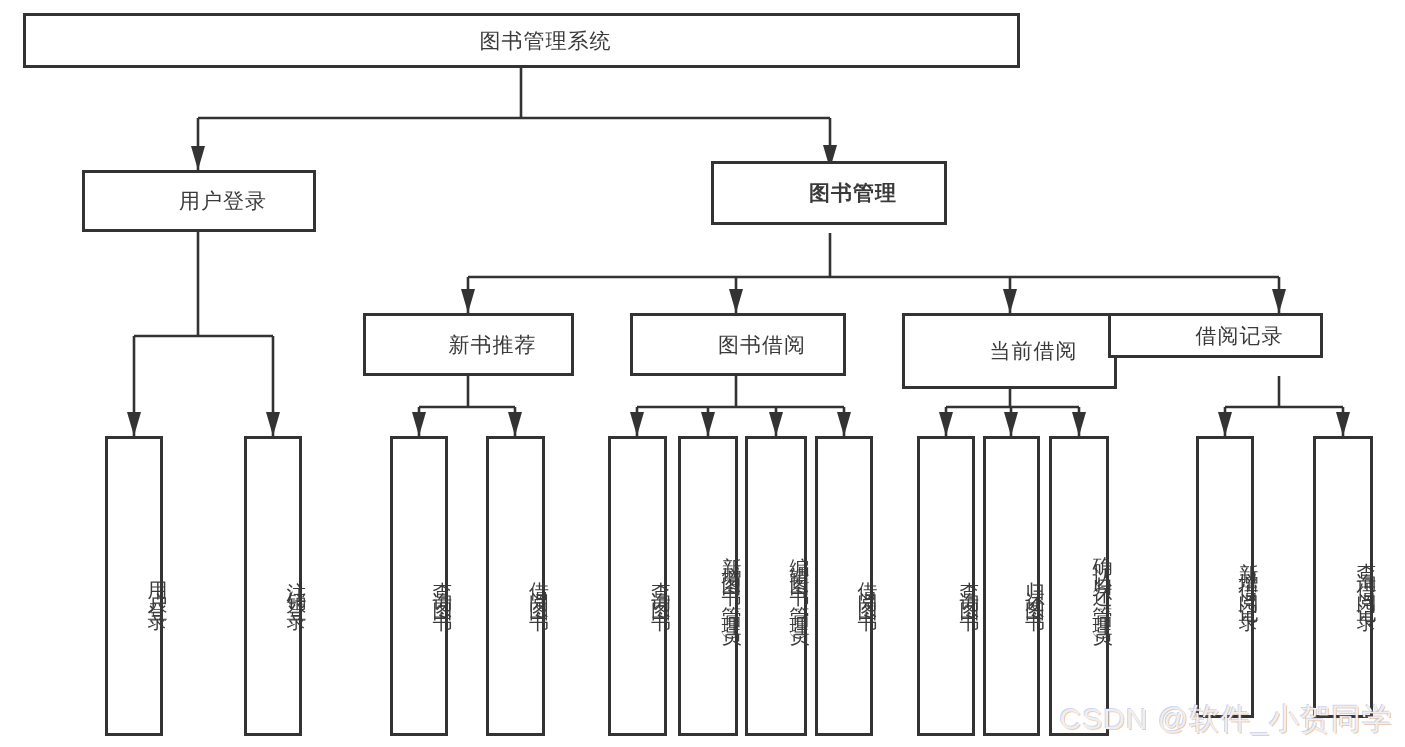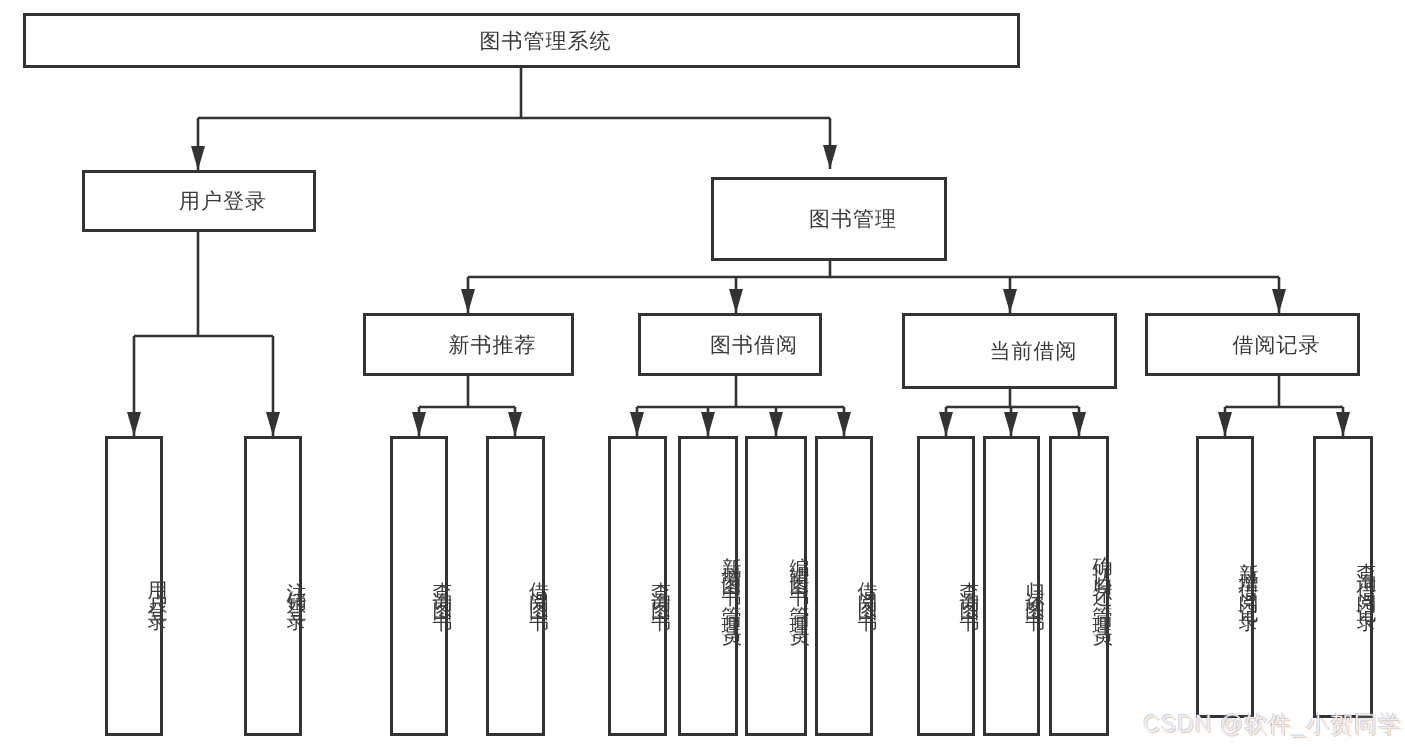--- a/index.html
+++ b/index.html
@@ -43,23 +43,23 @@
   .nh { font-size: 21px; letter-spacing: 1px; }
   .nv {
     writing-mode: vertical-rl;
     text-orientation: mixed;
     font-size: 20px;
     letter-spacing: 10px;
     line-height: 1;
   }
   .watermark {
     position: absolute;
-    right: 3px;
+    right: 12px;
     bottom: 7px;
-    font-size: 23px;
+    font-size: 30px;
     letter-spacing: 1px;
     color: var(--watermark);
     text-shadow: 1px 1px 0 rgba(205, 130, 70, 0.40),
                  -1px -1px 0 rgba(120, 150, 225, 0.40);
     z-index: 5;
     white-space: nowrap;
   }
 </style>
 </head>
 <body>
@@ -107,26 +107,26 @@
       <path d="M1011 407 V436" marker-end="url(#arrow)"></path>
       <path d="M1079 407 V436" marker-end="url(#arrow)"></path>
       <path d="M1225 407 V436" marker-end="url(#arrow)"></path>
       <path d="M1343 407 V436" marker-end="url(#arrow)"></path>
     </g>
   </svg>
 
   <div class="node nh" style="left:23px; top:13px; width:997px; height:55px;">图书管理系统</div>
 
   <div class="node nh" style="left:82px; top:170px; width:234px; height:62px;">用户登录</div>
-  <div class="node nh" style="left:711px; top:177px; width:236px; height:84px;">图书管理</div>
+  <div class="node nh" style="left:711px; top:161px; width:236px; height:64px;font-weight:bold;">图书管理</div>
 
   <div class="node nh" style="left:363px; top:313px; width:211px; height:63px;font-family:Liberation Mono, monospace;">新书推荐</div>
-  <div class="node nh" style="left:630px; top:313px; width:184px; height:63px;margin-left:8px;">图书借阅</div>
+  <div class="node nh" style="left:630px; top:313px; width:216px; height:63px;">图书借阅</div>
   <div class="node nh" style="left:902px; top:313px; width:215px; height:76px;">当前借阅</div>
-  <div class="node nh" style="left:1145px; top:313px; width:215px; height:63px;">借阅记录</div>
+  <div class="node nh" style="left:1108px; top:313px; width:215px; height:45px;">借阅记录</div>
 
   <div class="node nv" style="left:105px; top:436px; width:58px; height:300px;">用户登录</div>
   <div class="node nv" style="left:244px; top:436px; width:58px; height:300px;">注销登录</div>
 
   <div class="node nv" style="left:390px; top:436px; width:58px; height:300px;">查询图书</div>
   <div class="node nv" style="left:486px; top:436px; width:59px; height:300px;">借阅图书</div>
 
   <div class="node nv" style="left:608px; top:436px; width:59px; height:300px;">查询图书</div>
   <div class="node nv" style="left:678px; top:436px; width:60px; height:300px;">新增图书（管理员）</div>
   <div class="node nv" style="left:745px; top:436px; width:62px; height:300px;">编辑图书（管理员）</div>

